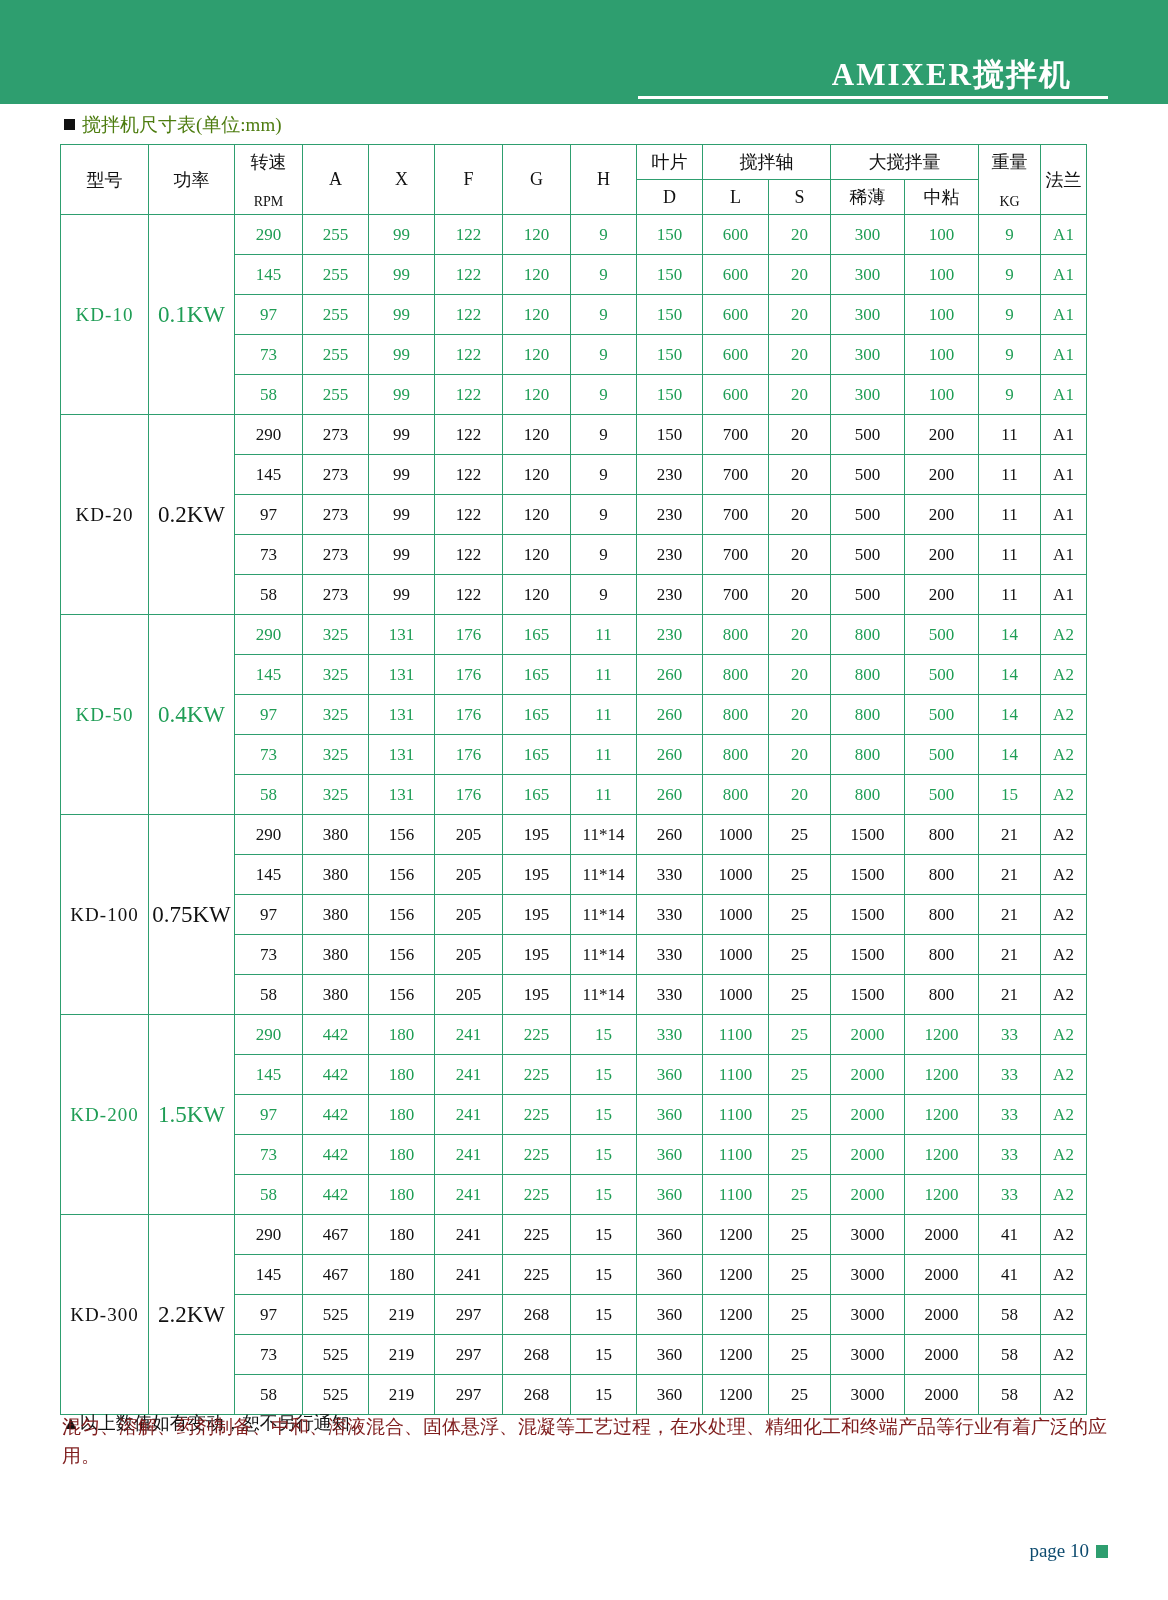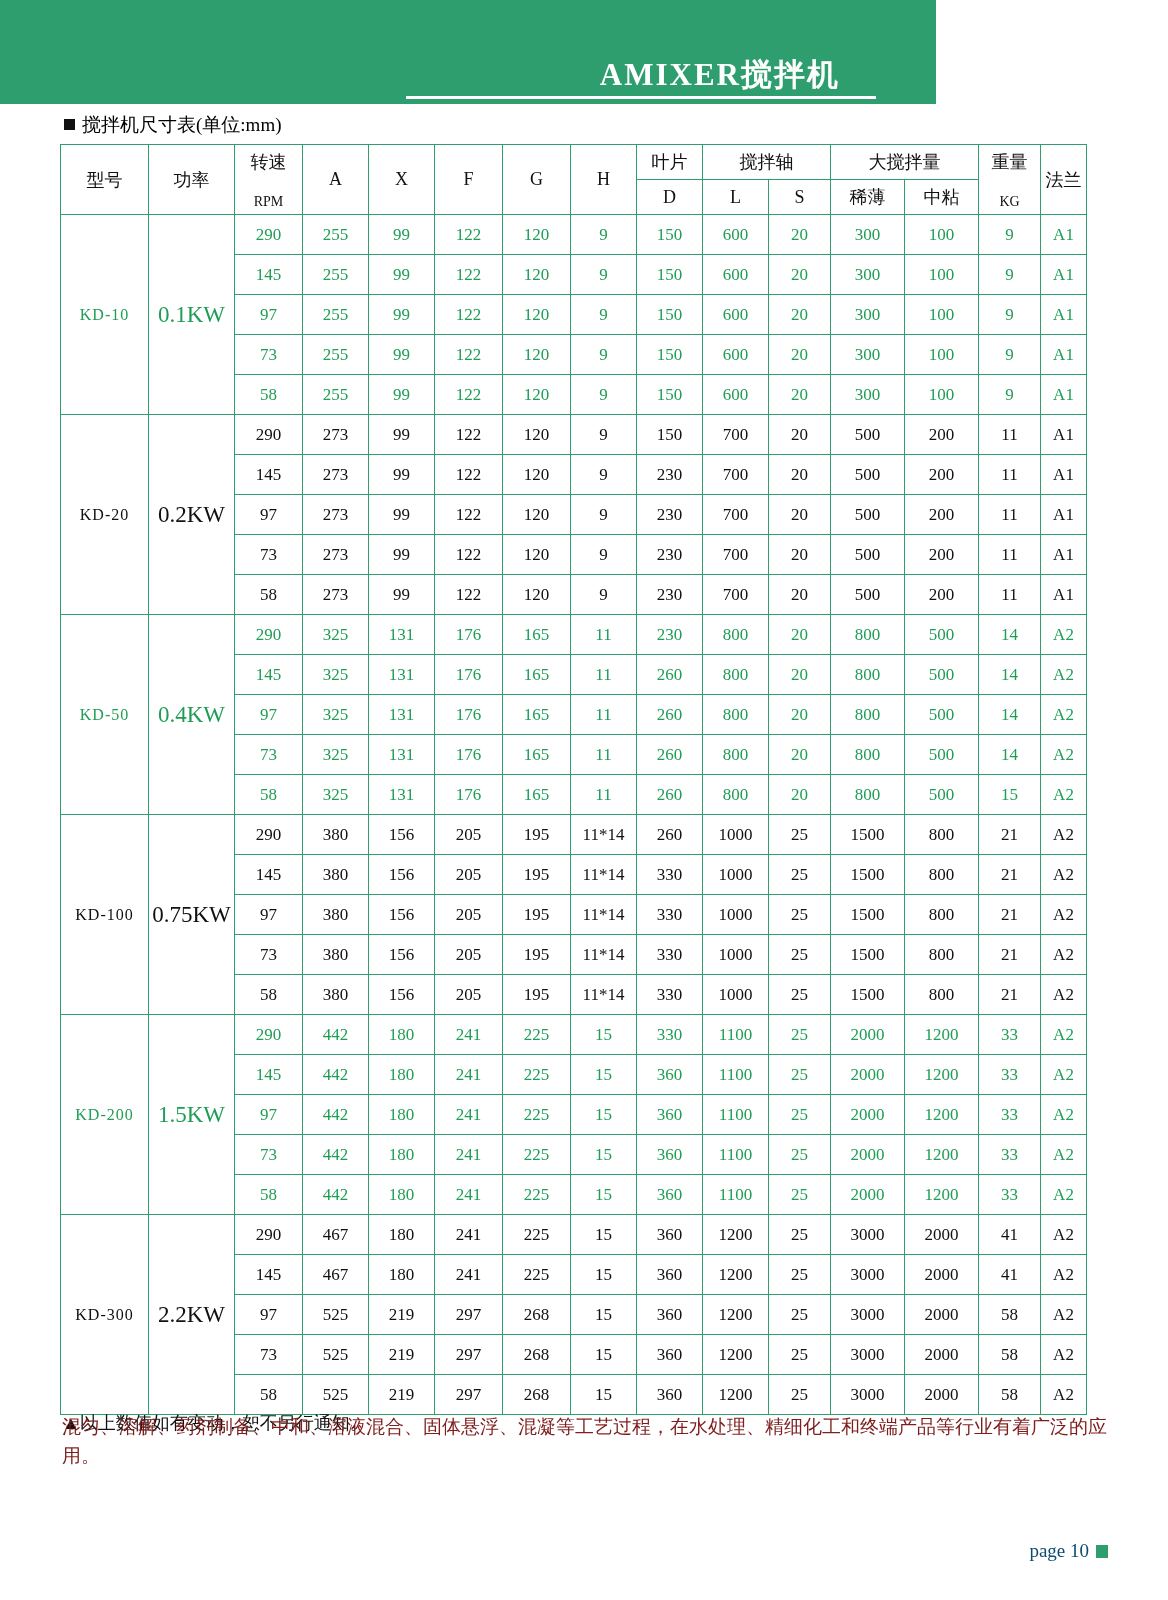--- a/index.html
+++ b/index.html
@@ -6,40 +6,40 @@
   body{
     width:1168px;height:1600px;
     background:#ffffff;
     font-family:"Liberation Serif", serif;
     color:#111;
     position:relative;
     overflow:hidden;
   }
   
   .header-band{
-    position:absolute;left:0;top:0;width:936px;height:104px;
+    position:absolute;left:0;top:0;width:1168px;height:104px;
     background:#2e9e6f;
   }
   .header-title{
     position:absolute;right:96px;top:54px;
     font-size:31px;letter-spacing:2px;color:#ffffff;
     font-family:"Liberation Serif", serif;
     font-weight:bold;
     white-space:nowrap;
   }
   .header-underline{
     position:absolute;right:60px;top:96px;width:470px;height:3px;background:#ffffff;
   }
   .header-left-block{
     position:absolute;left:0;top:0;width:760px;height:104px;background:#2e9e6f;
   }
   
   .caption{
     position:absolute;left:64px;top:112px;
-    font-size:19px;color:#000000;
+    font-size:19px;color:#4d7c0f;
     white-space:nowrap;
   }
   .caption .sq{
     display:inline-block;width:11px;height:11px;background:#111;margin-right:7px;
     vertical-align:middle;position:relative;top:-2px;
   }
   
   table.dims{
     position:absolute;left:60px;top:144px;
     border-collapse:collapse;
@@ -57,21 +57,21 @@
     font-family:"Liberation Serif", serif;
   }
   table.dims thead td{
     height:34px;
     font-size:18px;
     color:#111;
   }
   td.black{color:#111;}
   td.green{color:#1f9d55;}
   .hdr-sub{font-size:14px;margin-top:20px;}
-  .model-cell{font-size:16px;letter-spacing:1px;}
+  .model-cell{font-size:19px;letter-spacing:1px;}
   .kw-cell{font-size:23px;}
   
   col.c0{width:88px}
   col.c1{width:86px}
   col.c2{width:68px}
   col.c3{width:66px}
   col.c4{width:66px}
   col.c5{width:68px}
   col.c6{width:68px}
   col.c7{width:66px}

